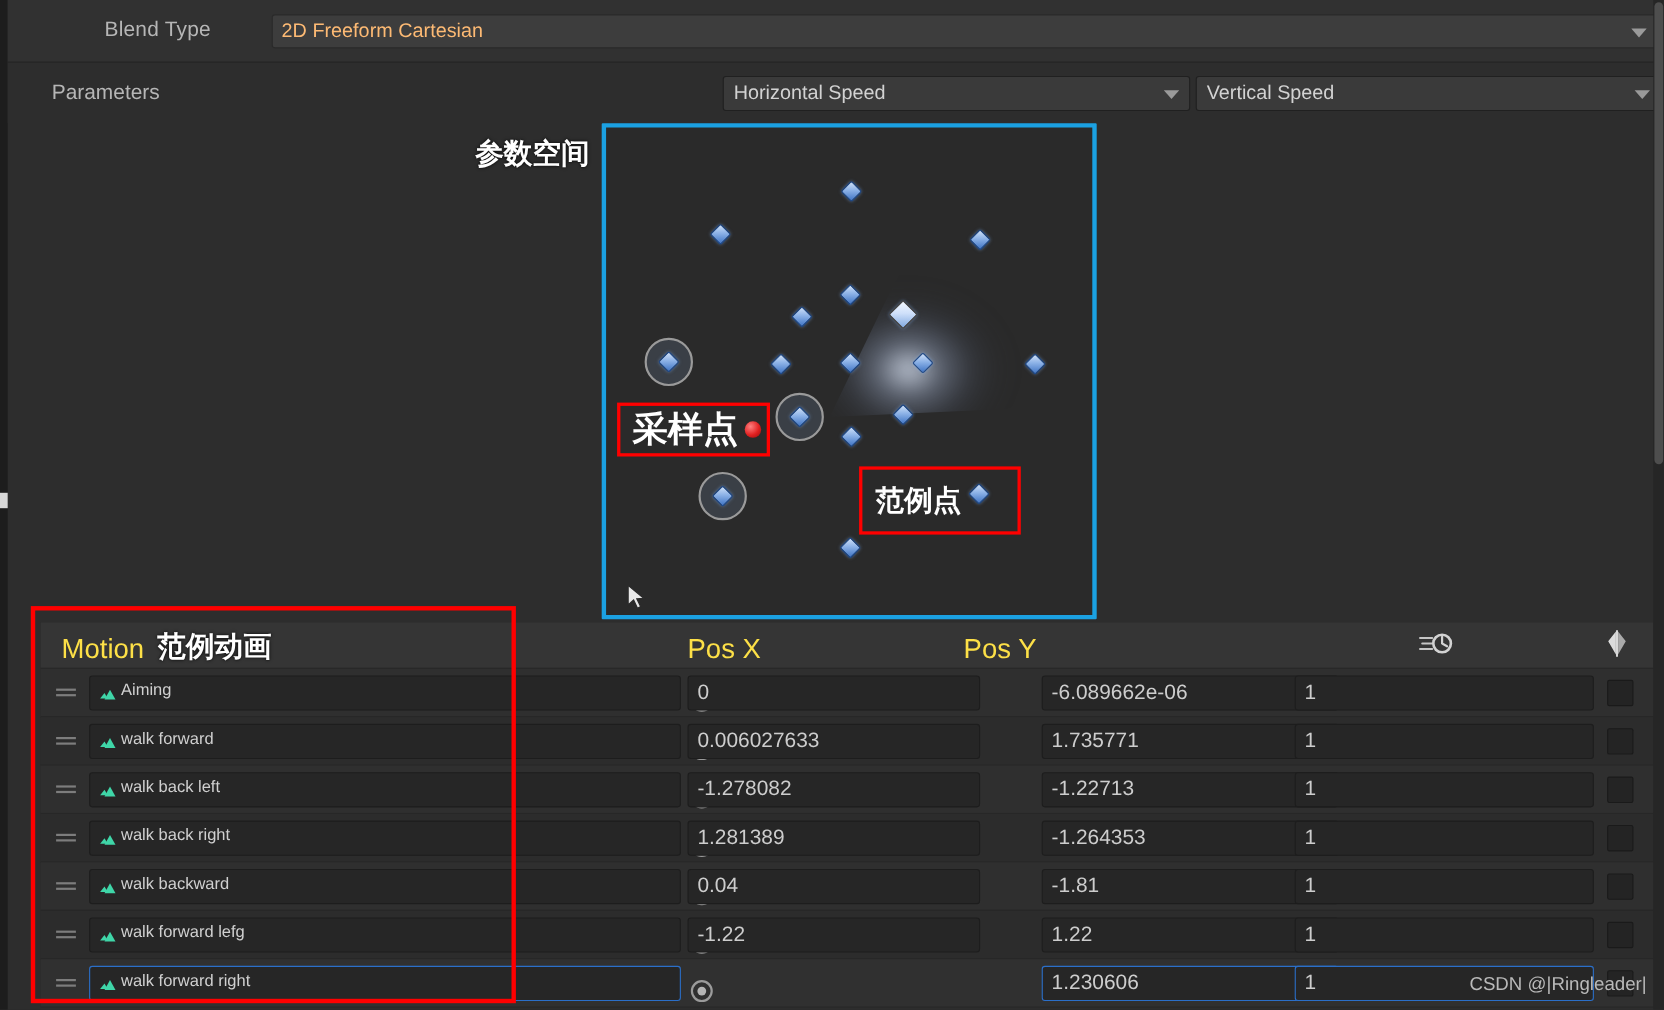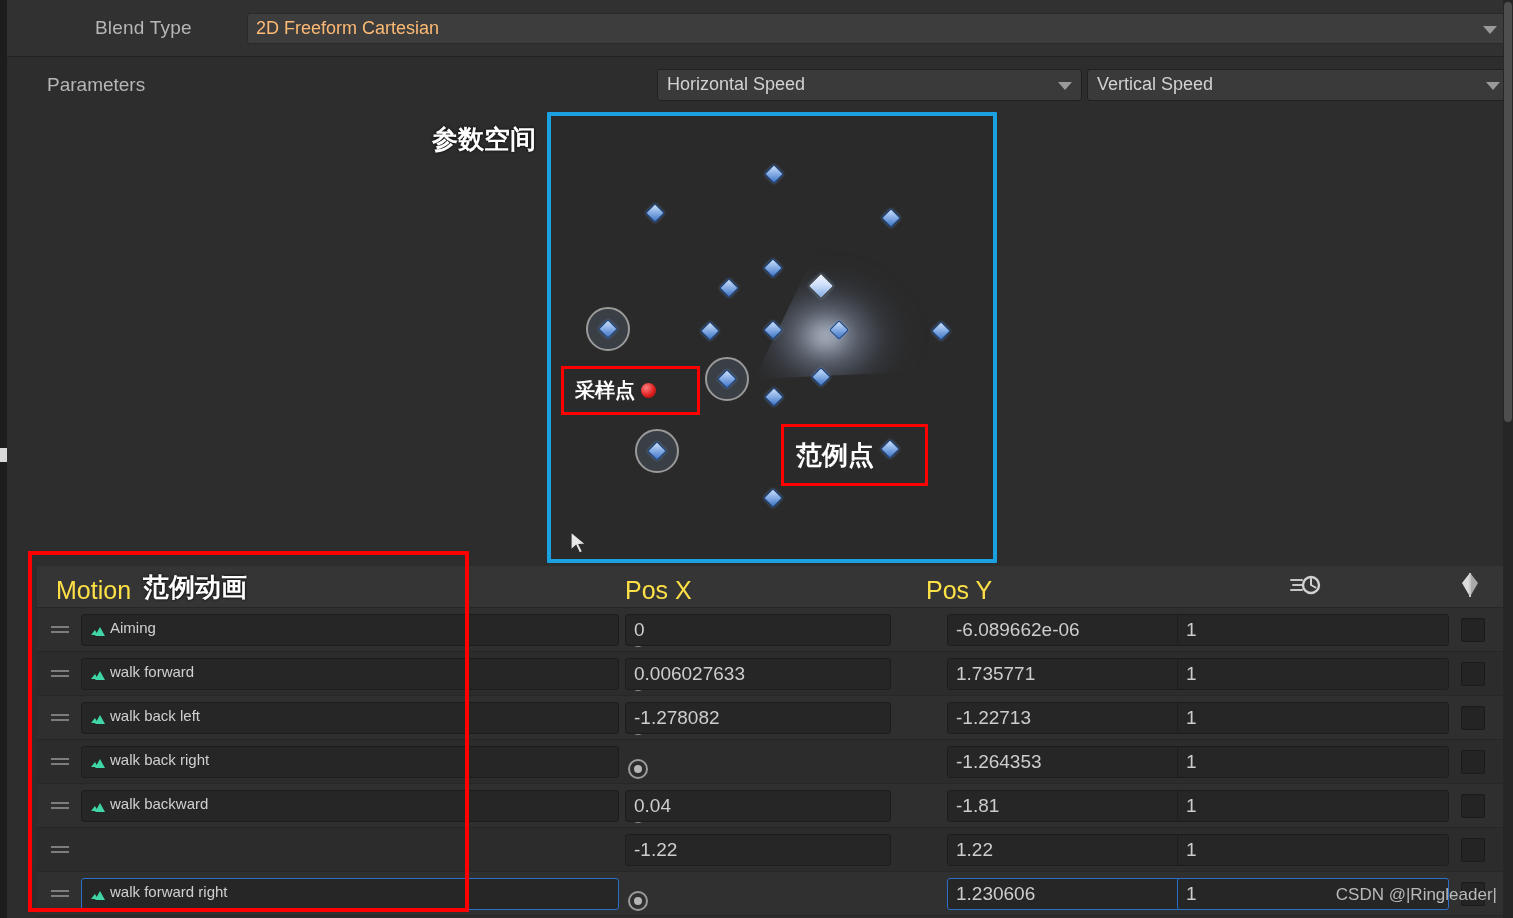--- a/index.html
+++ b/index.html
@@ -116,21 +116,21 @@
     font-size: 26px; color: #ffffff; font-weight: 600;
     text-shadow: 0 0 3px #000;
   }
   
   .ann-box {
     position: absolute; border: 3px solid #ff0000;
     display: flex; align-items: center;
   }
   #ann-sample { left: 561px; top: 366px; width: 139px; height: 49px;
                 background: #2a2a2a; }
-  #ann-sample .atext { font-size: 20px; color: #fff; margin-left: 11px; font-weight: 600; }
+  #ann-sample .atext { font-size: 32px; color: #fff; margin-left: 11px; font-weight: 600; }
   .red-dot {
     width: 15px; height: 15px; border-radius: 50%; margin-left: 6px;
     background: radial-gradient(circle at 35% 32%, #ff7f7f 0%, #e02020 55%, #8e0d0d 100%);
   }
   #ann-box-example { left: 781px; top: 424px; width: 147px; height: 62px; }
   #ann-box-example .atext { font-size: 26px; color: #fff; margin-left: 12px; font-weight: 600; }
   #ann-motion-box {
     position: absolute; left: 28px; top: 551px; width: 441px; height: 361px;
     border: 4px solid #ff0000; pointer-events: none; z-index: 40;
   }
@@ -144,21 +144,21 @@
     position: absolute; left: 37px; top: 566px; width: 1466px; height: 352px;
     background: #2d2d2d;
   }
   .thead {
     position: relative; height: 42px; background: #353535;
     border-bottom: 1px solid #262626;
   }
   .th { position: absolute; top: 10px; font-size: 25px; color: #fde047; }
   #th-motion { left: 19px; }
   #th-posx  { left: 588px; }
-  #th-posy  { left: 889px; }
+  #th-posy  { left: 839px; }
   .th-icon { position: absolute; top: 6px; }
   #th-speed { left: 1253px; }
   #th-mirror { left: 1420px; }
 
   .trow {
     position: relative; height: 44px;
     border-bottom: 1px solid #272727;
     background: #2f2f2f;
   }
   .trow:nth-child(even) { background: #2c2c2c; }
@@ -386,20 +386,21 @@
             <i></i>
           </span>
           <div class="motion-field">
             <span class="anim-icon"><svg width="18" height="17" viewBox="0 0 18 17">
                 <path d="M1 13 L5 8 L8 13 Z" fill="#3fd6a8"></path>
                 <path d="M5 14 L10 5 L15 14 Z" fill="#3fd6a8"></path>
               </svg></span>
             <span class="motion-name">walk back right</span>
             <span class="obj-picker"></span>
           </div>
+          <div class="numfield f-posx">1.281389</div>
           <div class="numfield f-posy">-1.264353</div>
           <div class="numfield f-speed">1</div>
           <div class="cb-mirror"></div>
         </div>
         <div class="trow">
           <span class="drag-handle">
             <i></i>
             <i></i>
           </span>
           <div class="motion-field">
@@ -413,20 +414,28 @@
           <div class="numfield f-posx">0.04</div>
           <div class="numfield f-posy">-1.81</div>
           <div class="numfield f-speed">1</div>
           <div class="cb-mirror"></div>
         </div>
         <div class="trow">
           <span class="drag-handle">
             <i></i>
             <i></i>
           </span>
+          <div class="motion-field">
+            <span class="anim-icon"><svg width="18" height="17" viewBox="0 0 18 17">
+                <path d="M1 13 L5 8 L8 13 Z" fill="#3fd6a8"></path>
+                <path d="M5 14 L10 5 L15 14 Z" fill="#3fd6a8"></path>
+              </svg></span>
+            <span class="motion-name">walk forward lefg</span>
+            <span class="obj-picker"></span>
+          </div>
           <div class="numfield f-posx">-1.22</div>
           <div class="numfield f-posy">1.22</div>
           <div class="numfield f-speed">1</div>
           <div class="cb-mirror"></div>
         </div>
         <div class="trow selected">
           <span class="drag-handle">
             <i></i>
             <i></i>
           </span>

